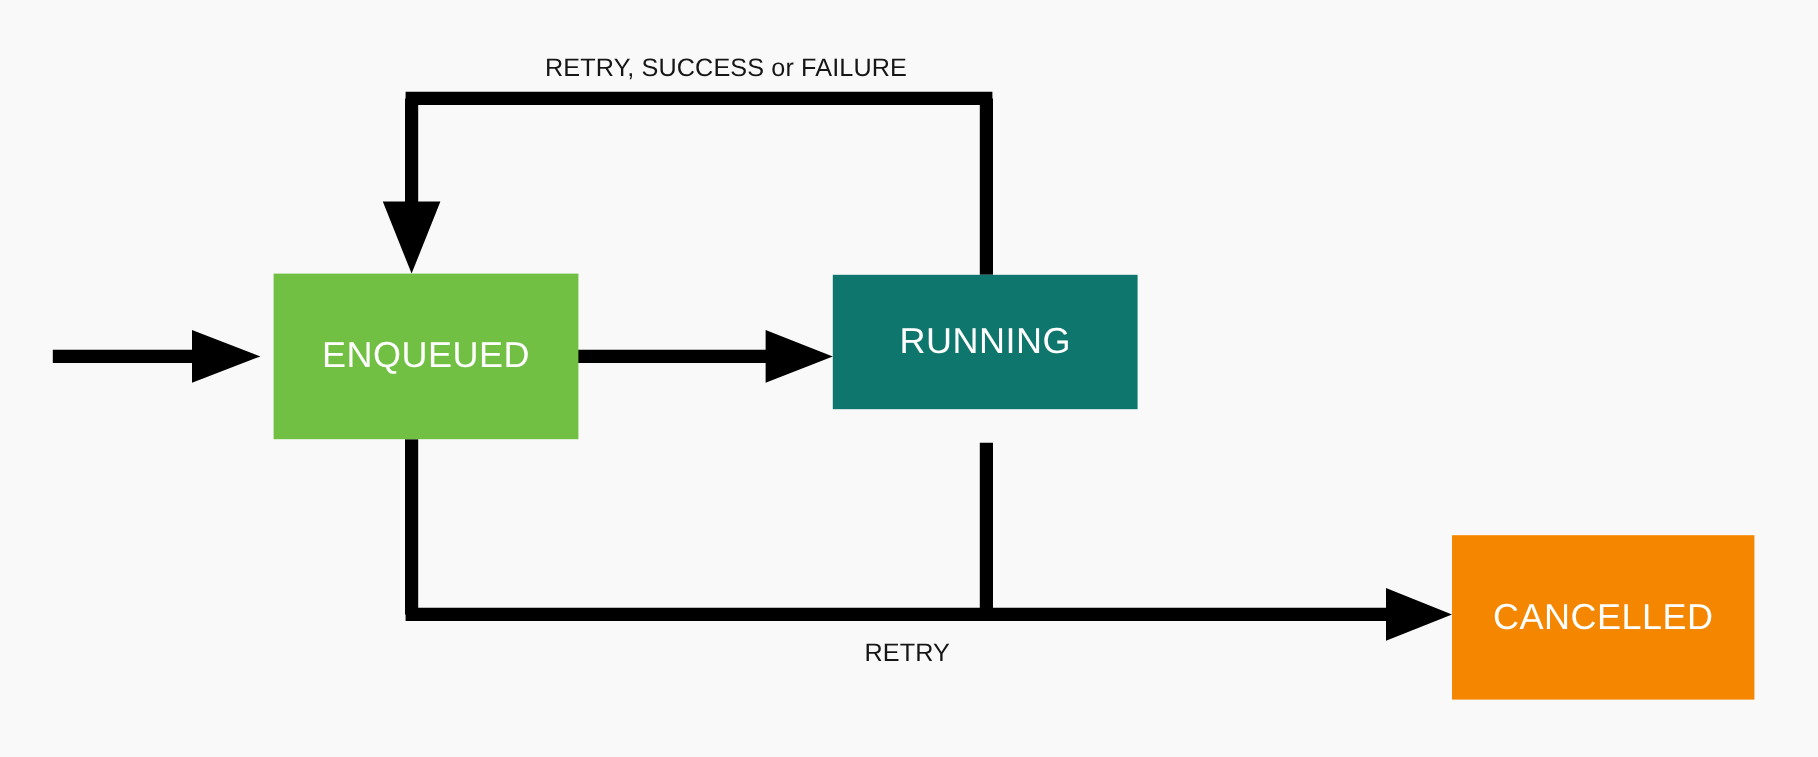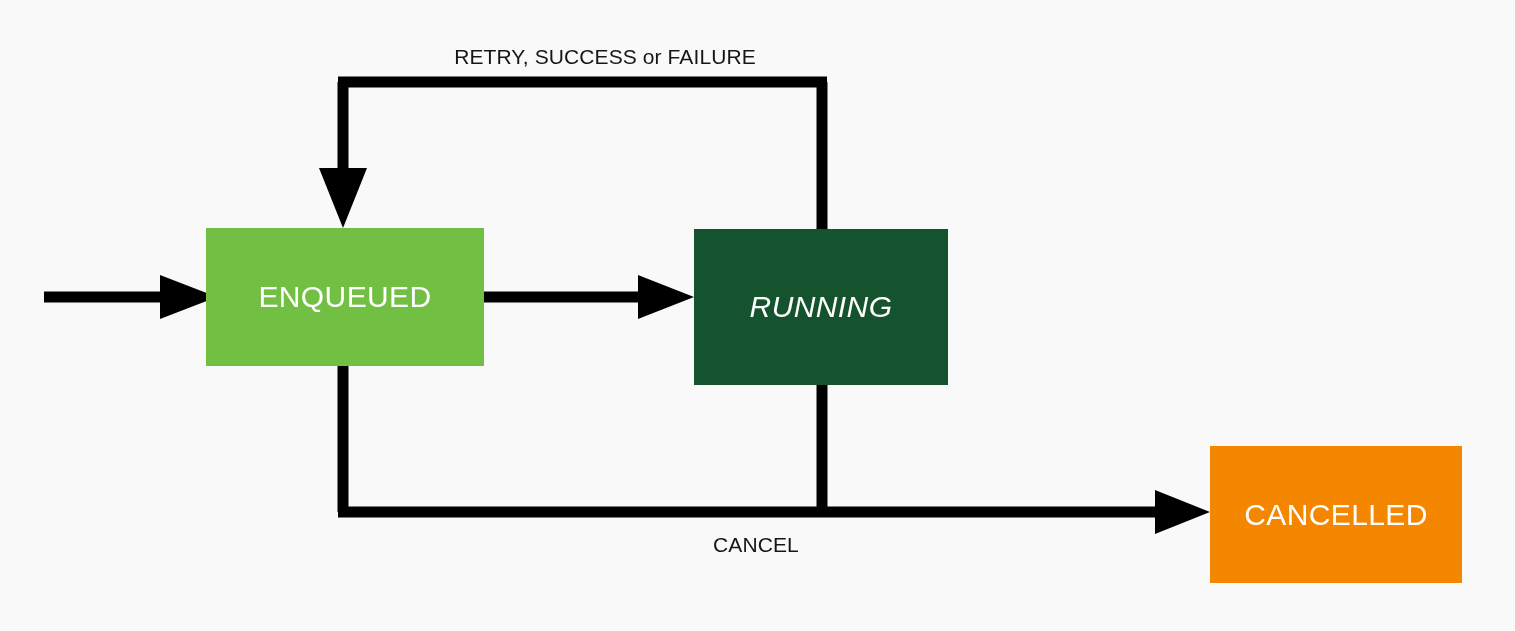--- a/index.html
+++ b/index.html
@@ -89,29 +89,29 @@
 
       <line x1="343" y1="366" x2="343" y2="512" stroke="#000000" stroke-width="11"></line>
 
       <line x1="822" y1="369" x2="822" y2="512" stroke="#000000" stroke-width="11"></line>
 
       <line x1="338" y1="512" x2="1168" y2="512" stroke="#000000" stroke-width="11"></line>
       <polygon points="1155,490 1210,512 1155,534" fill="#000000"></polygon>
     </g>
   </svg>
 
-  <div class="state-node" style="left:206px; top:228px; width:278px; height:138px; background:#72c043;">
+  <div class="state-node" style="left:228px; top:228px; width:254px; height:138px; background:#72c043;">
     <span class="state-label">ENQUEUED</span>
   </div>
 
-  <div class="state-node" style="left:694px; top:229px; width:254px; height:156px; background:#14532d;font-style:italic;">
+  <div class="state-node" style="left:694px; top:229px; width:254px; height:112px; background:#0f766e;">
     <span class="state-label">RUNNING</span>
   </div>
 
   <div class="state-node" style="left:1210px; top:446px; width:252px; height:137px; background:#f58700;">
     <span class="state-label">CANCELLED</span>
   </div>
 
   <div class="edge-label centered" style="left:605px; top:46px;">RETRY, SUCCESS or FAILURE</div>
 
-  <div class="edge-label centered" style="left:756px; top:534px;">CANCEL</div>
+  <div class="edge-label centered" style="left:756px; top:534px;">RETRY</div>
 
 </div>
 
 </body></html>

